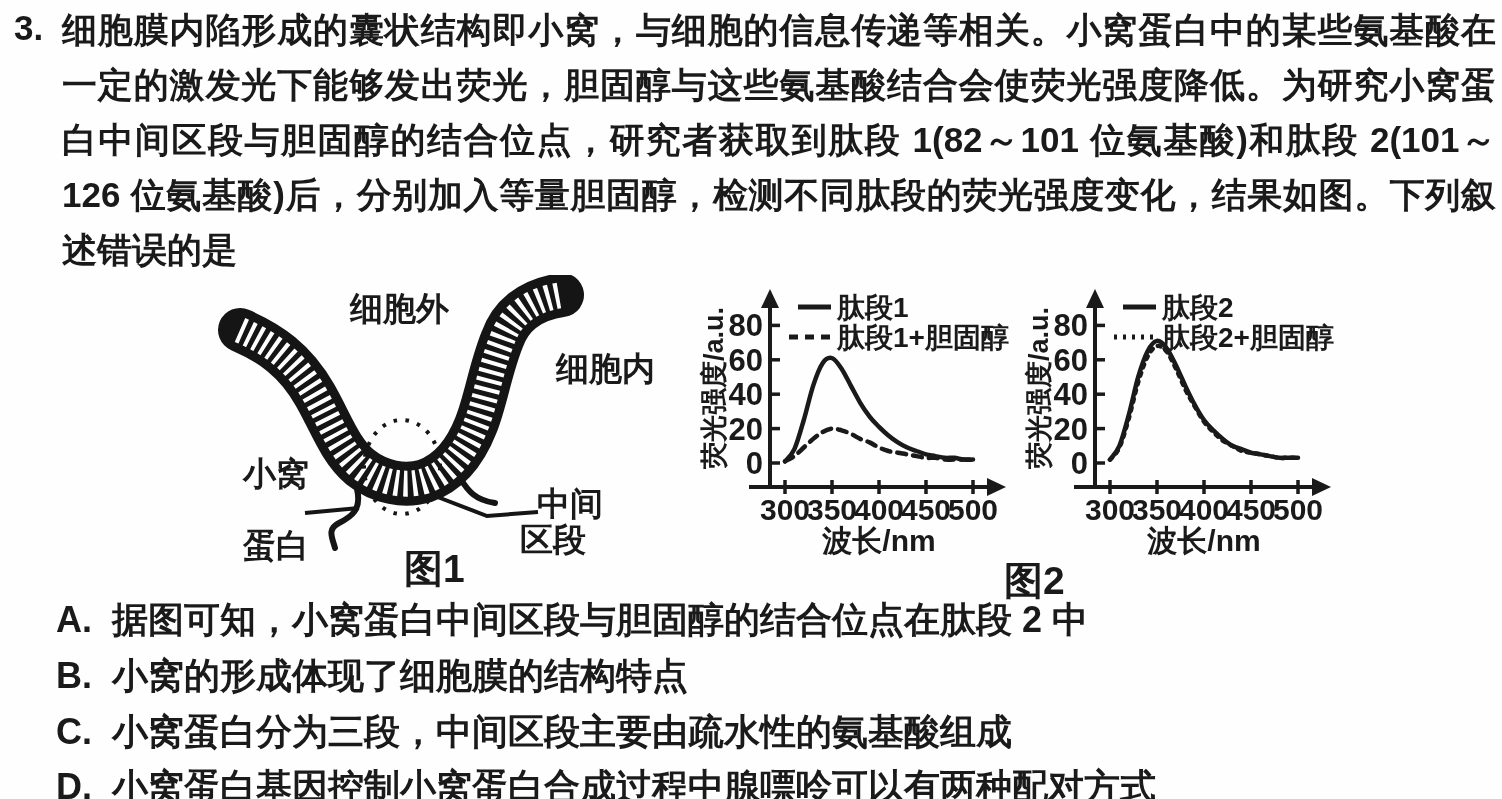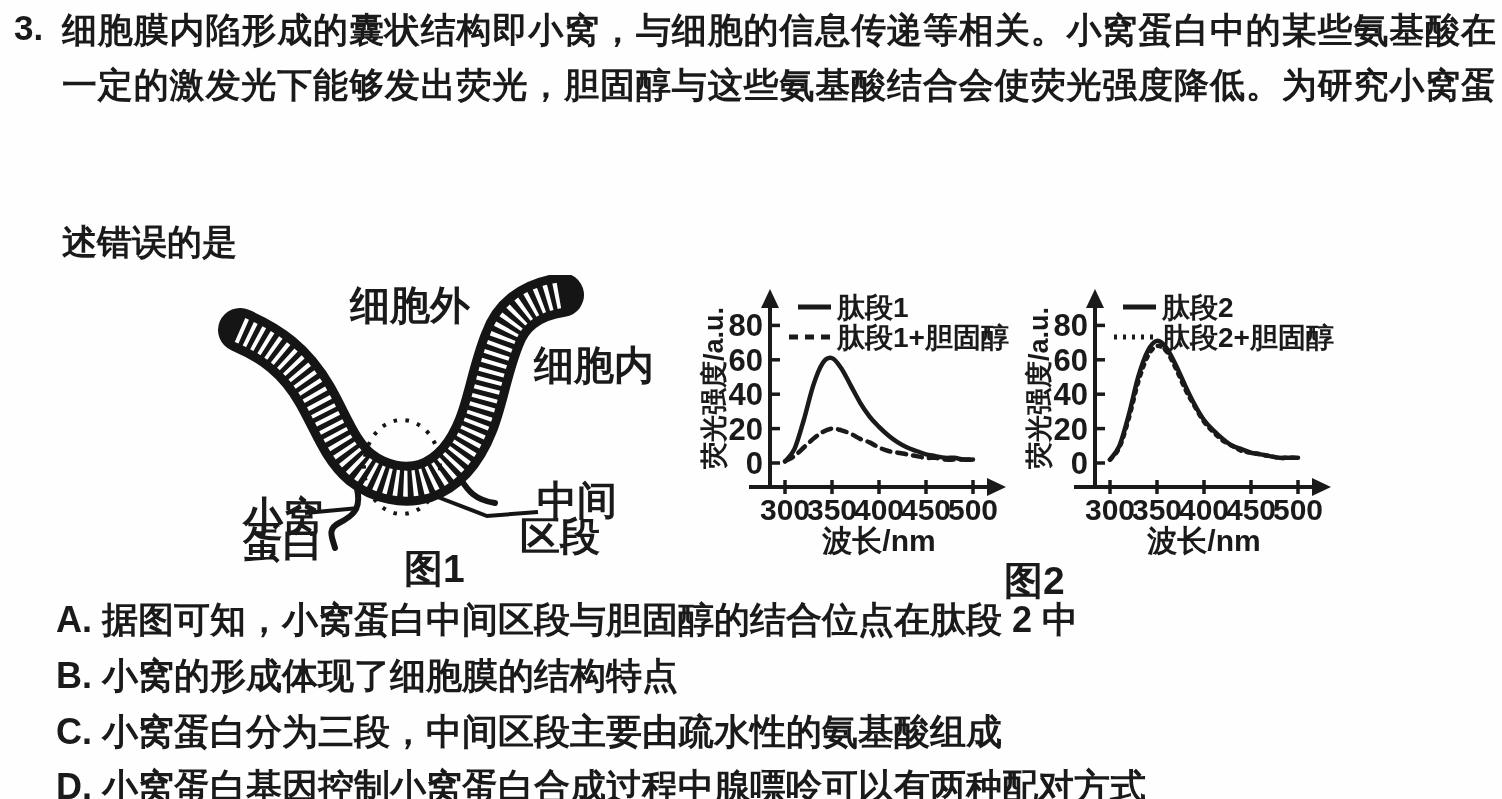--- a/index.html
+++ b/index.html
@@ -6,50 +6,52 @@
   .page{
     position:relative;width:1502px;height:799px;background:#fefefe;overflow:hidden;
     font-family:"Liberation Sans","DejaVu Sans",sans-serif;font-weight:700;color:#1a1a1a;
   }
   .qnum{position:absolute;left:14px;top:8px;font-size:35px;}
   .qline{
     position:absolute;left:62px;width:1434px;font-size:35px;line-height:44px;
     text-align:justify;text-align-last:justify;
   }
   .qline.last{text-align:left;text-align-last:left;width:auto;}
-  .flabel{position:absolute;font-size:40px;line-height:36px;font-family:Liberation Mono, monospace;}
+  .flabel{position:absolute;font-size:33px;line-height:36px;}
   .figcap{position:absolute;font-size:39px;}
   .opt{position:absolute;left:56px;font-size:36px;white-space:nowrap;}
-  .opt .otext{margin-left:10px;}
+  .opt .otext{margin-left:20px;}
   svg.layer{position:absolute;}
   svg text{font-family:"Liberation Sans","DejaVu Sans",sans-serif;font-weight:700;}
 </style>
 </head>
 <body>
 
 <div class="page">
 
   <span class="qnum">3.</span>
   <div class="qline" style="top:63px">一定的激发光下能够发出荧光，胆固醇与这些氨基酸结合会使荧光强度降低。为研究小窝蛋</div>
   <div class="qline" style="top:8px">细胞膜内陷形成的囊状结构即小窝，与细胞的信息传递等相关。小窝蛋白中的某些氨基酸在</div>
-  <div class="qline last" style="top:220px">述错误的是</div>
+  <div class="qline" style="top:118px">白中间区段与胆固醇的结合位点，研究者获取到肽段 1(82～101 位氨基酸)和肽段 2(101～</div>
+  <div class="qline" style="top:173px">126 位氨基酸)后，分别加入等量胆固醇，检测不同肽段的荧光强度变化，结果如图。下列叙</div>
+  <div class="qline last" style="top:228px">述错误的是</div>
 
   <svg class="layer" style="left:210px;top:275px" width="460" height="315" viewBox="0 0 460 315">
     <path d="M 30,55 C 60,68 85,85 105,120 C 122,150 130,175 150,192 C 170,208 195,212 215,206 C 238,198 255,178 266,150 C 276,125 280,95 292,65 C 300,42 318,25 352,20" fill="none" stroke="#151515" stroke-width="44" stroke-linecap="round"></path>
     <path d="M 30,55 C 60,68 85,85 105,120 C 122,150 130,175 150,192 C 170,208 195,212 215,206 C 238,198 255,178 266,150 C 276,125 280,95 292,65 C 300,42 318,25 352,20" fill="none" stroke="#fefefe" stroke-width="26" stroke-dasharray="4 5"></path>
     <ellipse cx="192" cy="192" rx="38" ry="47" fill="none" stroke="#151515" stroke-width="4" stroke-dasharray="3.5 8.5"></ellipse>
     <path d="M 147,214 C 152,235 141,242 129,248 C 117,254 122,262 125,273" fill="none" stroke="#151515" stroke-width="6" stroke-linecap="round"></path>
     <path d="M 250,203 C 258,216 265,225 285,228" fill="none" stroke="#151515" stroke-width="6" stroke-linecap="round"></path>
     <path d="M 95,238 L 149,233" fill="none" stroke="#151515" stroke-width="4"></path>
     <path d="M 225,221 L 277,241 L 328,237" fill="none" stroke="#151515" stroke-width="4"></path>
   </svg>
 
   <div class="flabel" style="left:350px;top:291px">细胞外</div>
-  <div class="flabel" style="left:534px;top:351px">细胞内</div>
-  <div class="flabel" style="left:243px;top:502px">小窝</div>
+  <div class="flabel" style="left:556px;top:351px">细胞内</div>
+  <div class="flabel" style="left:243px;top:456px">小窝</div>
   <div class="flabel" style="left:243px;top:528px">蛋白</div>
   <div class="flabel" style="left:537px;top:486px">中间</div>
   <div class="flabel" style="left:520px;top:522px">区段</div>
   <div class="figcap" style="left:404px;top:542px">图1</div>
 
   <svg class="layer chart" style="left:685px;top:283px" width="380" height="278" viewBox="0 0 380 278">
       <line x1="85" y1="202" x2="85" y2="18" stroke="#1a1a1a" stroke-width="4"></line>
       <polygon points="85,6 76,25 94,25" fill="#1a1a1a"></polygon>
       <line x1="64" y1="204" x2="303" y2="204" stroke="#1a1a1a" stroke-width="4"></line>
       <polygon points="321,204 302,195 302,213" fill="#1a1a1a"></polygon>

